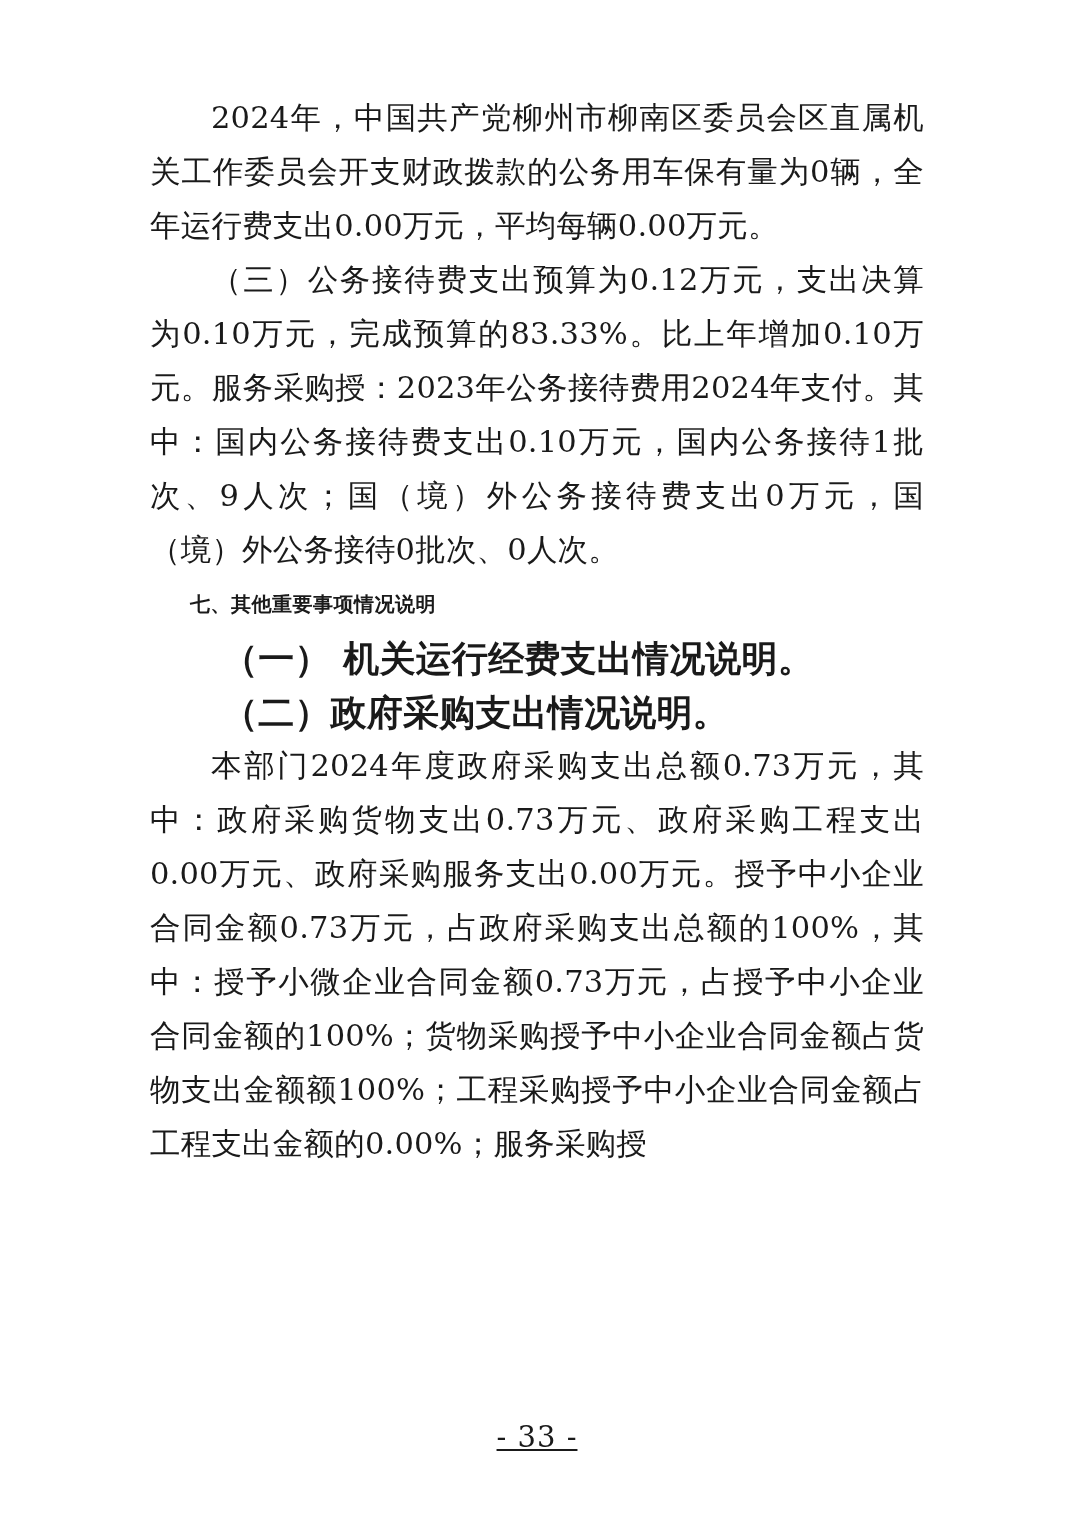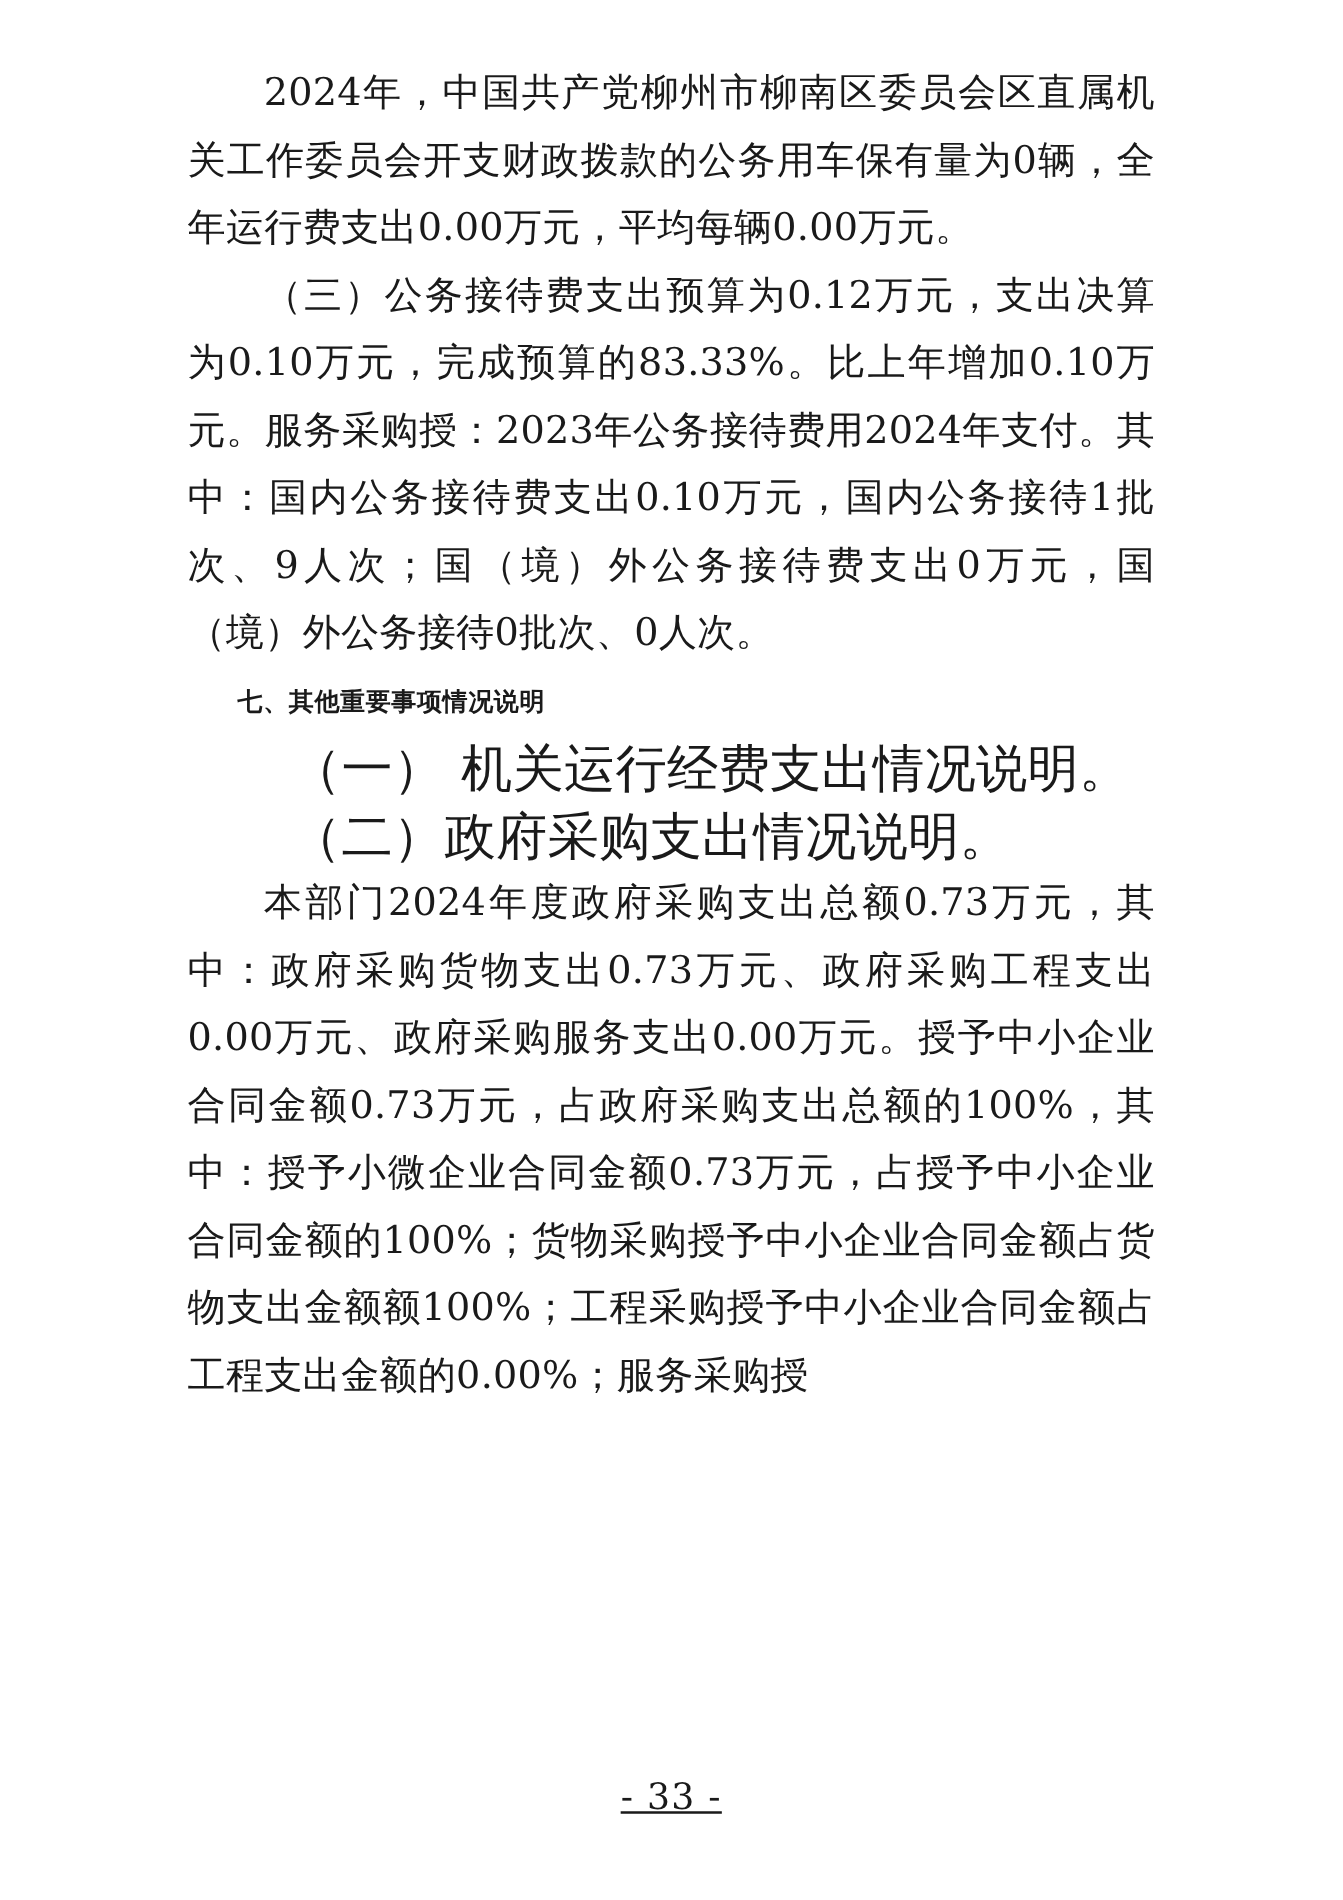--- a/index.html
+++ b/index.html
@@ -15,21 +15,21 @@
     position: relative;
     overflow: hidden;
   }
   .page {
     position: absolute;
     top: 0;
     left: 0;
     width: 1074px;
     height: 1520px;
     box-sizing: border-box;
-    padding: 48px 150px 0 150px;
+    padding: 91px 150px 0 150px;
   }
   .body-text {
     font-size: 30.5px;
     line-height: 54px;
     text-align: justify;
     text-justify: inter-ideograph;
     letter-spacing: 0.2px;
   }
   p {
     margin: 0;
@@ -38,23 +38,23 @@
   .heading {
     margin: 0;
     font-size: 20px;
     line-height: 54px;
     font-weight: bold;
     text-indent: 2em;
     letter-spacing: 0.5px;
   }
   .subhead {
     margin: 0;
-    font-size: 41px;
+    font-size: 36px;
     line-height: 54px;
-    font-weight: normal;
+    font-weight: bold;
     text-indent: 2em;
   }
   .page-number {
     position: absolute;
     left: 0;
     right: 0;
     bottom: 66px;
     text-align: center;
     font-size: 29px;
     font-family: "DejaVu Serif", "Liberation Serif", serif;

